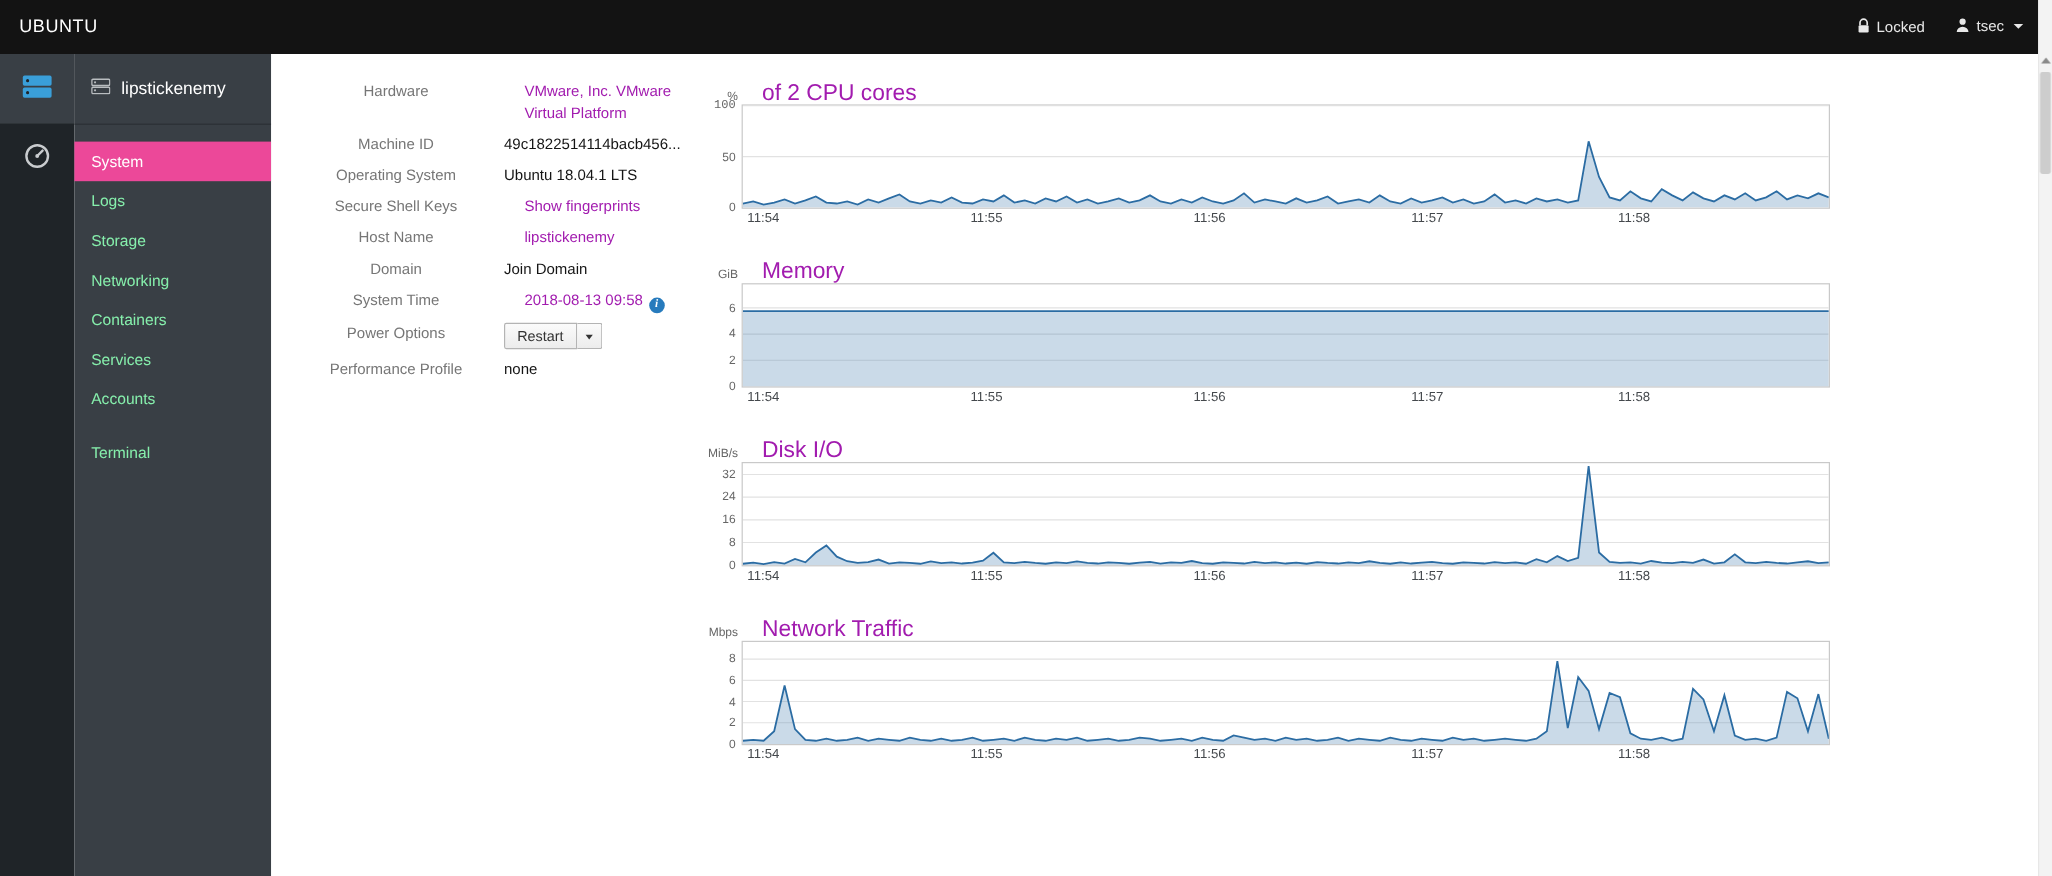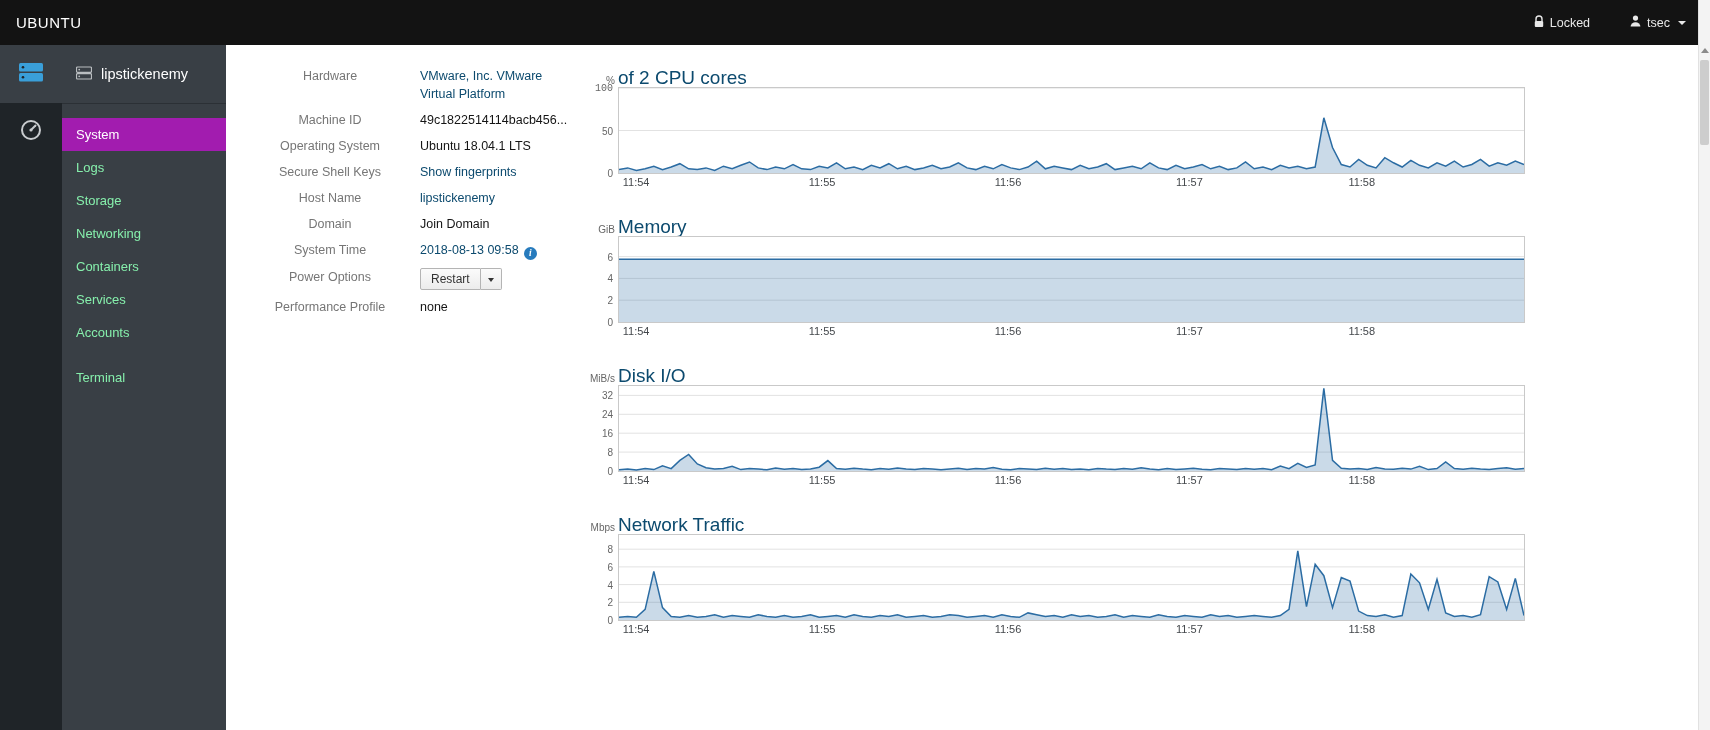--- a/index.html
+++ b/index.html
@@ -1,43 +1,43 @@
 <!DOCTYPE html>
 <html><head>
 <meta charset="utf-8">
 <style>
   html,body{margin:0;padding:0;width:1710px;height:730px;overflow:hidden;
     font-family:"Liberation Sans",sans-serif;background:#fff;color:#333;}
   
   .topbar{height:45px;background:#131313;display:flex;align-items:center;
     justify-content:space-between;padding:0 24px 0 16px;box-sizing:border-box;}
   .brand{color:#fff;font-size:15px;letter-spacing:.5px;}
-  .topbar-right{display:flex;align-items:center;gap:40px;}
+  .topbar-right{display:flex;align-items:flex-start;gap:26px;}
   .topbar-item{display:flex;align-items:center;gap:6px;color:#e8e8e8;font-size:12.5px;cursor:pointer;}
   .caret-down-white{width:0;height:0;border-left:4px solid transparent;border-right:4px solid transparent;
     border-top:4px solid #e8e8e8;display:inline-block;margin-left:2px;}
   
   .shell{display:flex;height:713px;}
   .iconstrip{width:62px;background:#1f2428;flex:none;}
   .icon-cell{height:58px;display:flex;align-items:center;justify-content:center;cursor:pointer;}
   .icon-cell.active{background:#393f45;}
   .sidebar{width:164px;background:#393f45;flex:none;display:flex;flex-direction:column;}
   .host-header{height:58px;display:flex;align-items:center;gap:9px;padding:0 14px;
     border-bottom:1px solid #2b3035;color:#fff;font-size:14.5px;cursor:pointer;}
   .nav{padding-top:14px;}
   .nav-item{padding:9px 14px 9px 14px;font-size:13px;color:#86efac;cursor:pointer;}
-  .nav-item.active{background:#a21caf;color:#fff;}
+  .nav-item.active{background:#ec4899;color:#fff;}
   .nav-item.gap-above{margin-top:12px;}
   
   .main{flex:1;background:#fff;display:flex;padding:22px 0 0 24px;box-sizing:border-box;overflow:hidden;}
   .info-col{width:340px;flex:none;}
   .info-row{display:flex;margin-bottom:8px;font-size:12.5px;line-height:18px;}
   .info-label{width:160px;flex:none;text-align:center;color:#767676;padding-right:10px;}
   .info-value{color:#151515;}
-  .link{color:#0c4a6e;text-decoration:none;cursor:pointer;}
+  .link{color:#a21caf;text-decoration:none;cursor:pointer;margin-left:17px;}
   .wrap{display:inline-block;max-width:160px;}
   .info-circle-icon{display:inline-block;width:13px;height:13px;border-radius:50%;
     background:#277bbd;color:#fff;font-size:9.5px;line-height:13px;text-align:center;
     font-family:"Liberation Serif",serif;font-style:italic;font-weight:bold;
     margin-left:5px;vertical-align:-2px;cursor:pointer;}
   .info-circle-icon::after{content:"i";}
   .btn-group{display:inline-flex;}
   .btn{font-size:12px;color:#333;border:1px solid #b4b4b4;background:linear-gradient(#fbfbfb,#ececec);
     cursor:pointer;padding:3px 10px;font-family:"Liberation Sans",sans-serif;}
   .btn-main{border-radius:2px 0 0 2px;}

